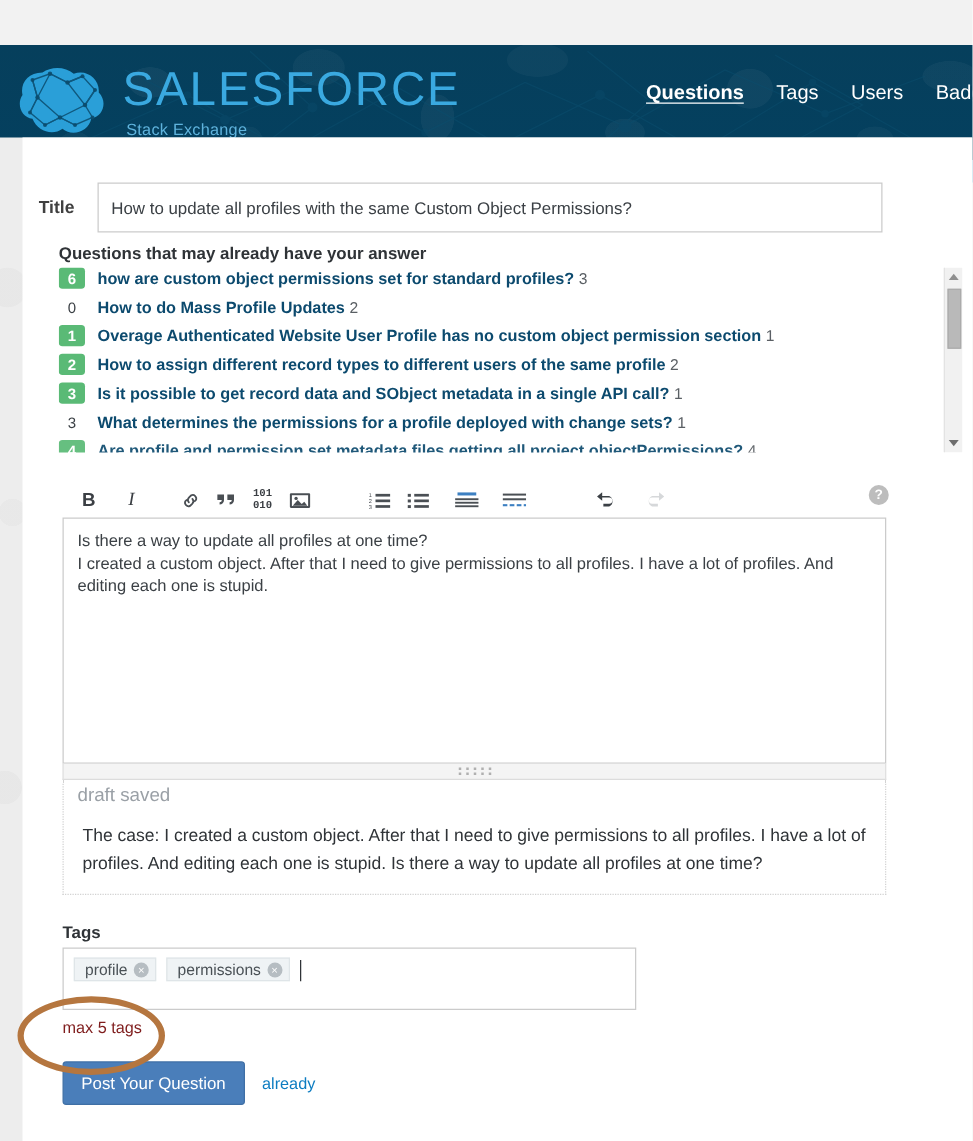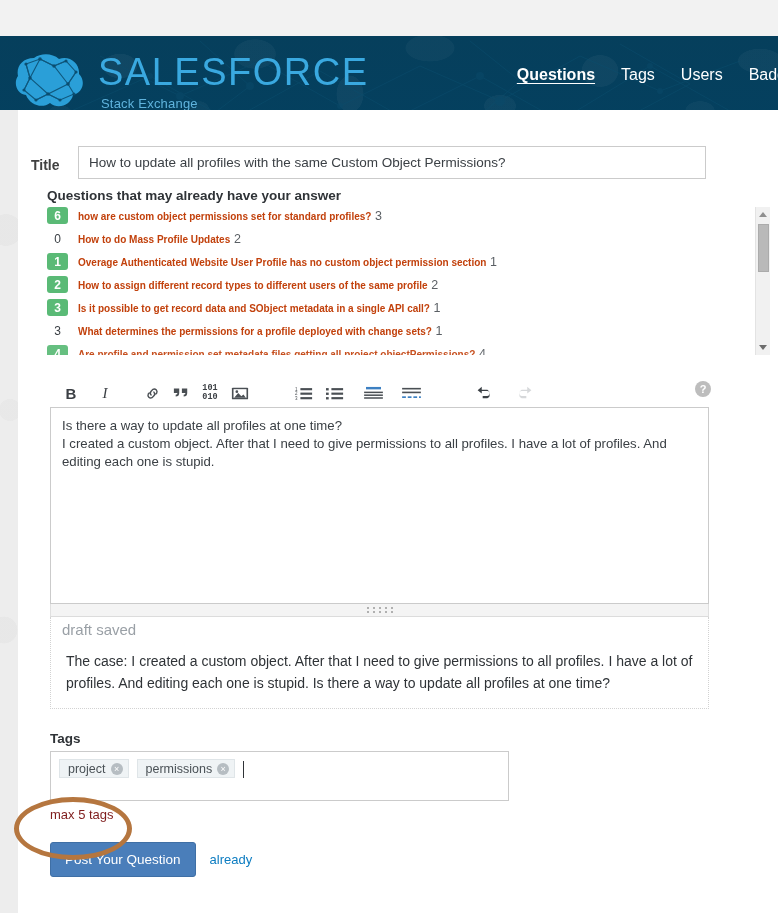--- a/index.html
+++ b/index.html
@@ -80,21 +80,21 @@
   
   .title-row {
     display: flex; align-items: flex-start;
     padding: 36px 0 0 13px;
   }
   .title-label {
     width: 47px; font-size: 14px; font-weight: bold; color: #404040;
     padding-top: 11px;
   }
   .title-input {
-    width: 628px; height: 33px;
+    width: 628px; height: 40px;
     border: 1px solid #cbcbcb; background:#fff;
     font-family: "Liberation Sans", sans-serif;
     font-size: 13.5px; color: #3b4045;
     padding: 0 10px; outline: none;
   }
 
   
   .suggest-head {
     font-size: 13.5px; font-weight: bold; color:#2f3337;
     margin: 9px 0 4px 29px;
@@ -111,21 +111,21 @@
   .scount {
     display:inline-flex; align-items:center; justify-content:center;
     width: 21px; height: 17px; flex: none;
     font-size: 12px; line-height: 1;
   }
   .scount.green {
     background: #5aba76; color:#fff; border-radius: 3px; font-weight: bold;
   }
   .scount.plain { color:#3b4045; }
   .slink {
-    color: #c2410c; font-weight: bold; font-size: 10px;
+    color: #0c4a6e; font-weight: bold; font-size: 13px;
     text-decoration: none; cursor: pointer;
   }
   .sviews { color:#5a5f64; font-size: 12.5px; font-weight: normal; }
   .srow.clipped { opacity: .92; }
 
   
   .sb {
     position: absolute; right: 0; top: 0; width: 15px; height: 148px;
     background: #f1f1f1; border-left: 1px solid #e3e3e3;
   }
@@ -516,21 +516,21 @@
 
     <div class="preview">
       <div class="draft-saved">draft saved</div>
       <div class="preview-body">The case: I created a custom object. After that I need to give permissions to all profiles. I have a lot of profiles. And editing each one is stupid. Is there a way to update all profiles at one time?</div>
     </div>
   </div>
 
   <div class="tags-label">Tags</div>
   <div class="tags-box">
     <span class="tag-chip">
-      <span>project</span>
+      <span>profile</span>
       <span class="tag-x">×</span>
     </span>
     <span class="tag-chip">
       <span>permissions</span>
       <span class="tag-x">×</span>
     </span>
     <span class="tag-caret"></span>
   </div>
   <div class="max-tags">max 5 tags</div>
 

